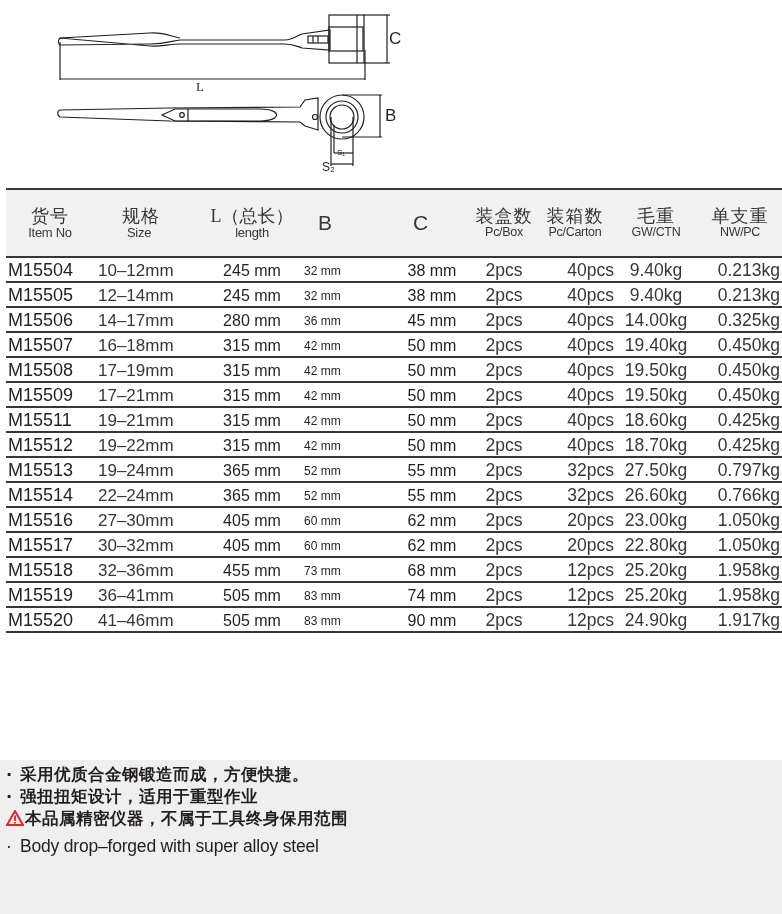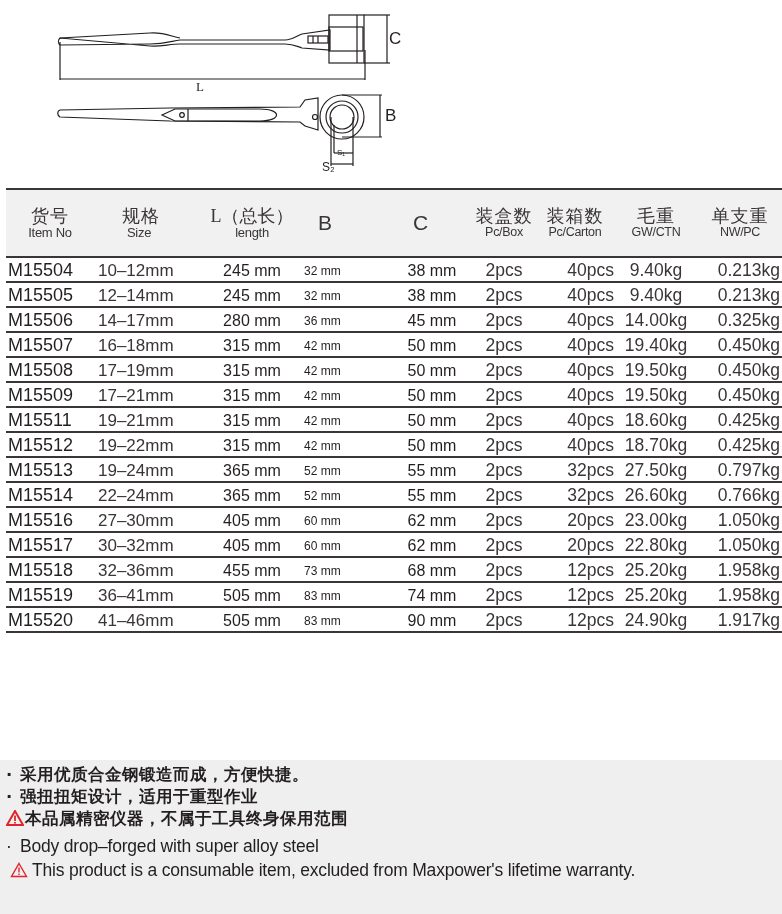--- a/index.html
+++ b/index.html
@@ -352,20 +352,13 @@
   <div class="note-line note-cn">
     <svg class="warn" viewBox="0 0 18 16">
       <path d="M9 1 L17 15 L1 15 Z" fill="none" stroke="#e0242b" stroke-width="2" stroke-linejoin="miter"></path>
       <rect x="8.1" y="5.5" width="1.8" height="5.5" fill="#e0242b"></rect>
       <rect x="8.1" y="12" width="1.8" height="1.6" fill="#e0242b"></rect>
     </svg><span>本品属精密仪器，不属于工具终身保用范围</span>
   </div>
   <div class="note-line note-en" style="margin-top:4px">
     <span class="bullet">·</span><span>Body drop–forged with super alloy steel</span>
   </div>
-  <div class="note-line note-en">
-    <svg class="warn" viewBox="0 0 18 16" style="margin-left:4px;margin-right:4px">
-      <path d="M9 1.5 L16.5 14.5 L1.5 14.5 Z" fill="none" stroke="#e0242b" stroke-width="1.4"></path>
-      <rect x="8.3" y="5.5" width="1.4" height="5" fill="#e0242b"></rect>
-      <rect x="8.3" y="11.6" width="1.4" height="1.4" fill="#e0242b"></rect>
-    </svg><span>This product is a consumable item, excluded from Maxpower's lifetime warranty.</span>
-  </div>
 </div>
 
 </body></html>

